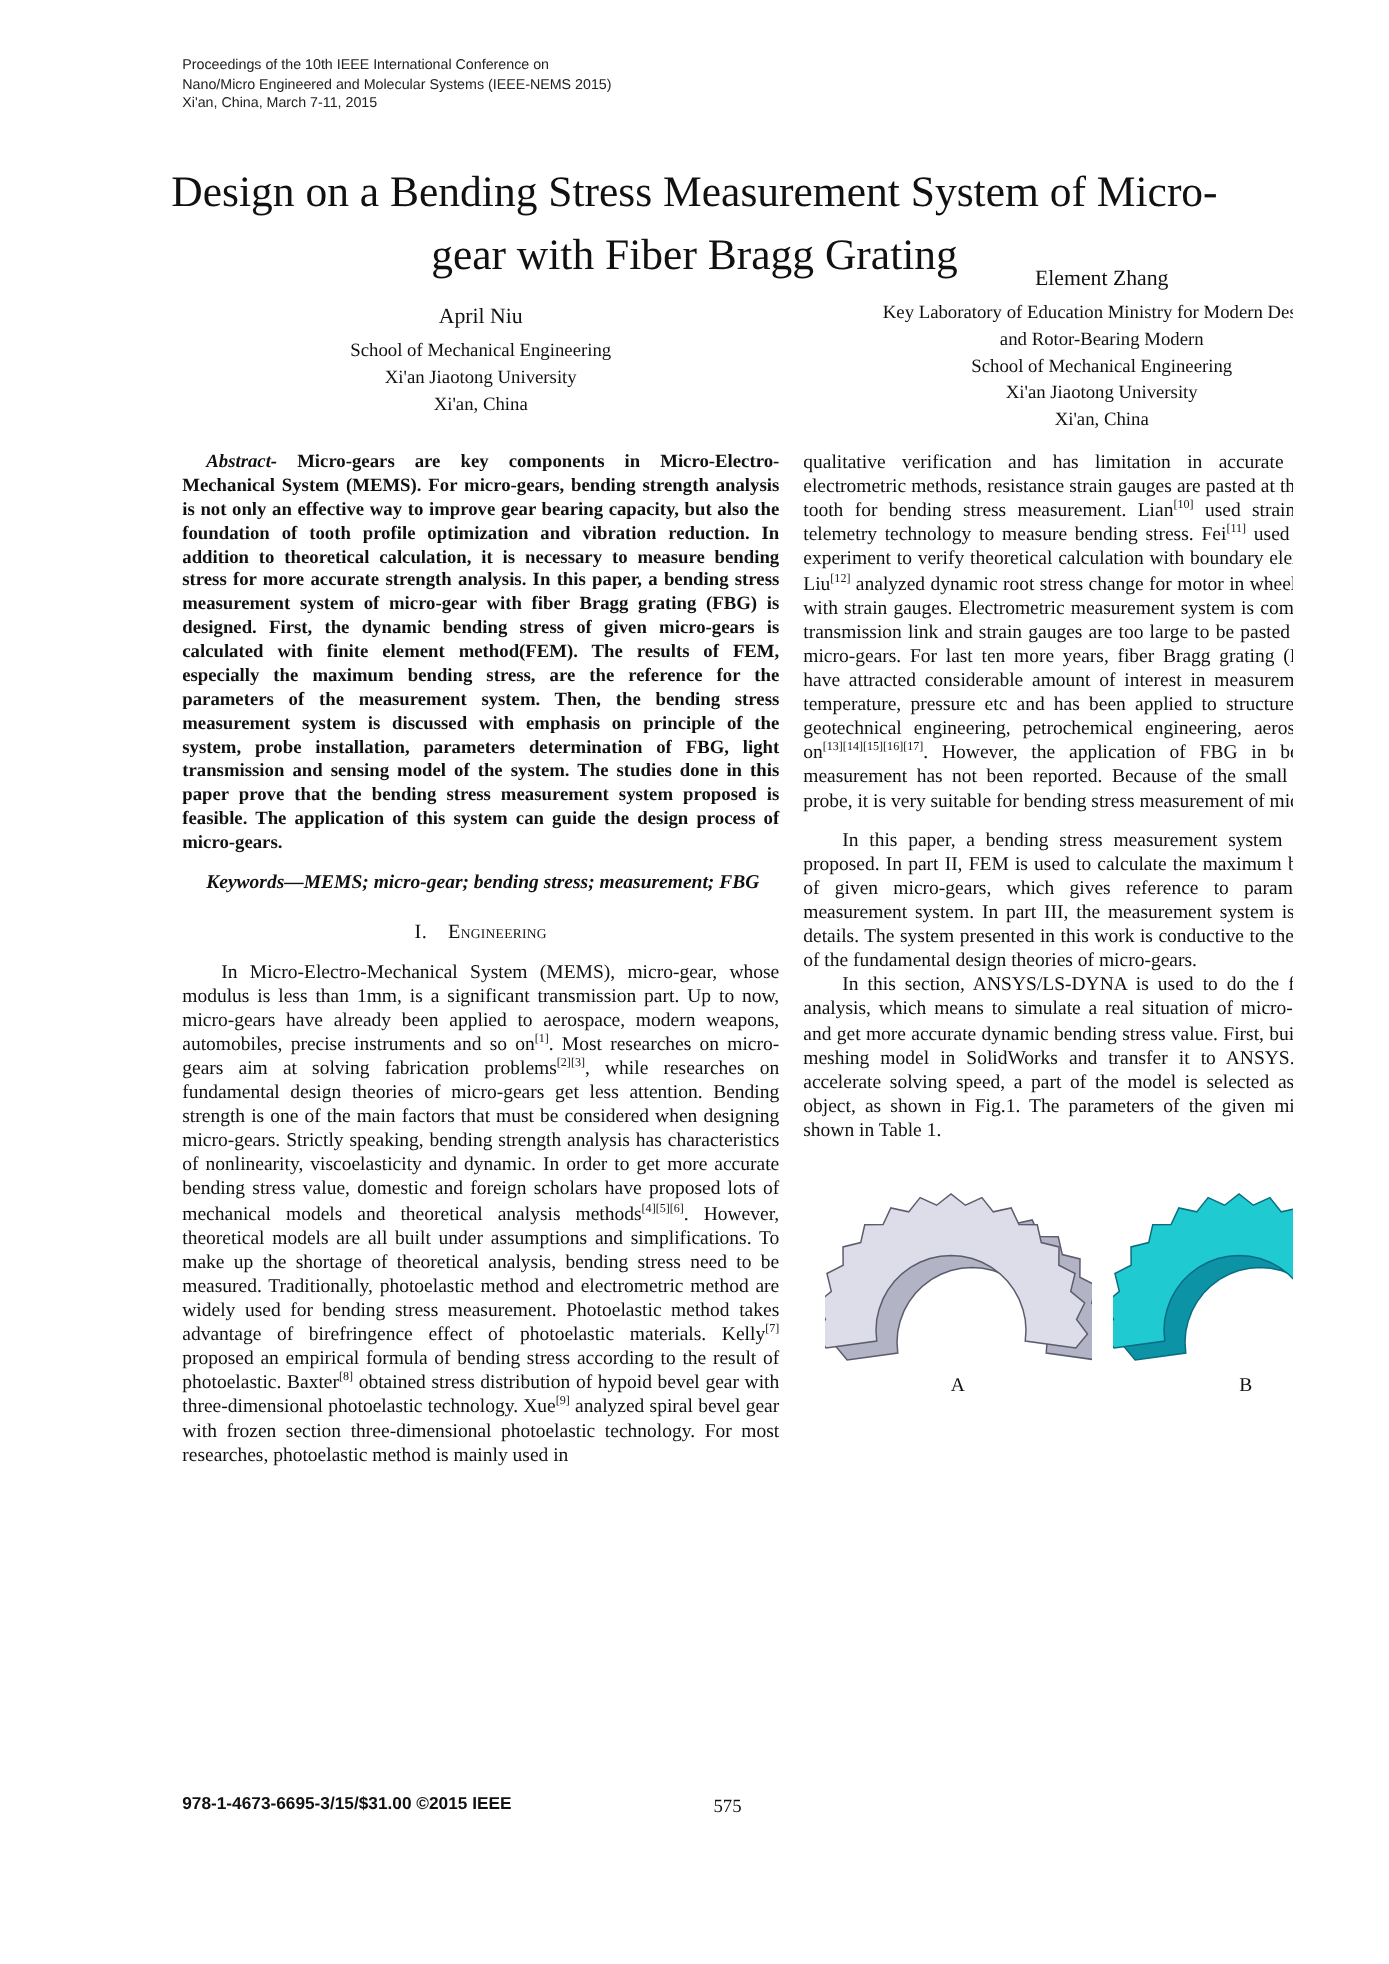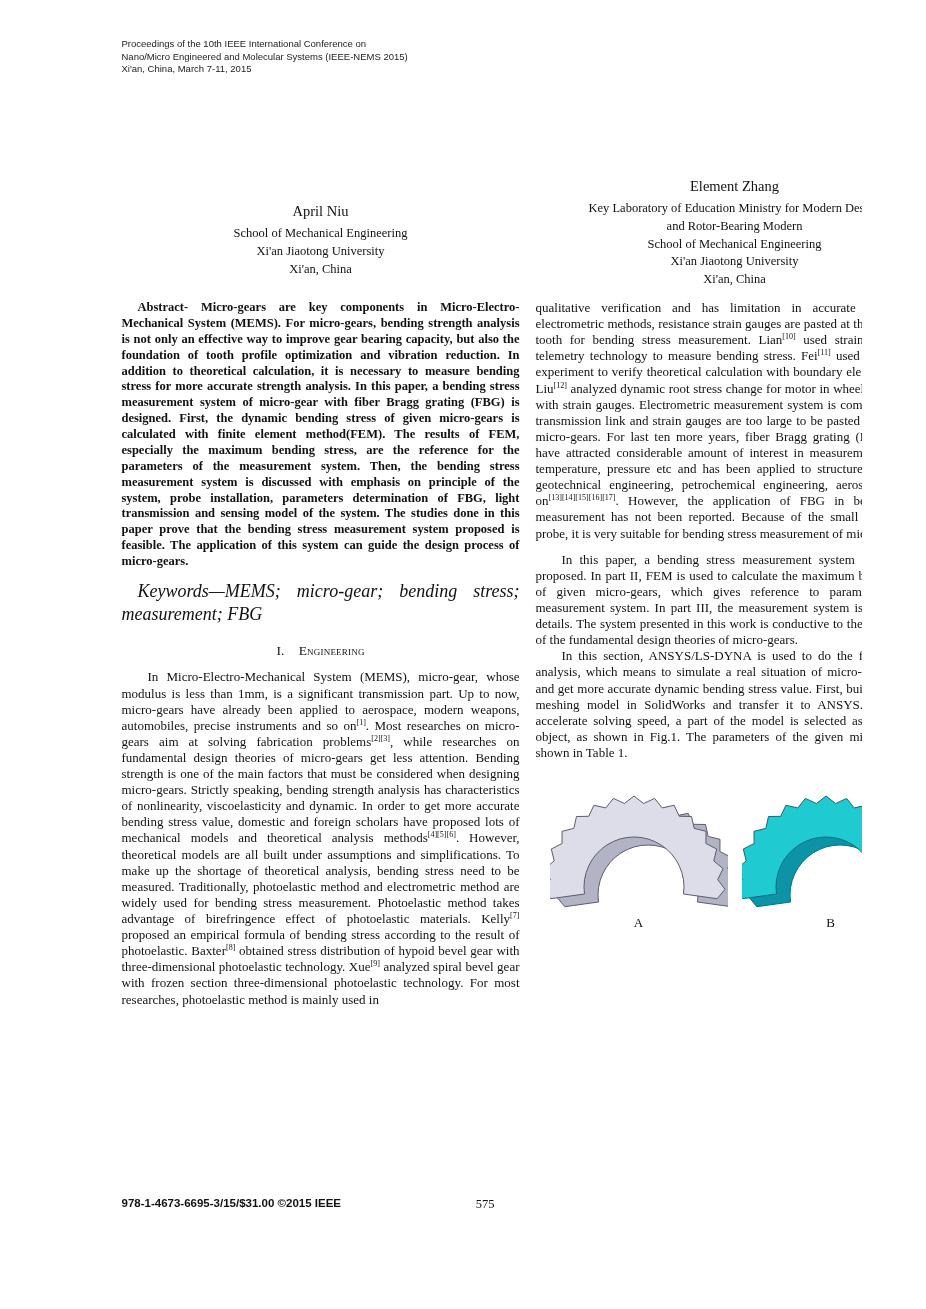--- a/index.html
+++ b/index.html
@@ -28,24 +28,24 @@
   .author-aff { font-size:12.5px; line-height:1.42; }
   .columns {
     position:absolute; left:57px; top:300px; width:812px;
     display:flex; gap:16px;
   }
   .col { width:398px; text-align:justify; font-size:13px; line-height:1.24; }
   .abstract {
     margin:0; font-weight:bold; font-size:12.5px; line-height:1.27;
     text-indent:16px;
   }
-  .abs-label { }
+  .abs-label { font-style:italic; }
   .keywords {
-    margin:10px 0 0 0; font-weight:normal; font-style:italic;
-    font-size:18px; line-height:1.3; text-indent:16px;
+    margin:10px 0 0 0; font-weight:bold; font-style:italic;
+    font-size:13px; line-height:1.3; text-indent:16px;
   }
   .sec-heading {
     text-align:center; font-size:13.5px; margin:16px 0 10px 0;
     text-indent:0; letter-spacing:0.2px;
   }
   .sec-gap { display:inline-block; width:14px; }
   .sc { font-variant:small-caps; }
   p.body-par { margin:0; text-indent:26px; }
   p.body-par.mt { margin-top:10px; }
   sup { font-size:0.62em; vertical-align:super; line-height:0; }
@@ -68,20 +68,21 @@
 <body>
 
 <div class="page">
 
   <div class="header">
     <div>Proceedings of the 10th IEEE International Conference on</div>
     <div>Nano/Micro Engineered and Molecular Systems (IEEE-NEMS 2015)</div>
     <div>Xi'an, China, March 7-11, 2015</div>
   </div>
 
+  <h1 class="paper-title">Design on a Bending Stress Measurement System of Micro-gear with Fiber Bragg Grating</h1>
 
   <div class="authors">
     <div class="author-block left">
       <div class="author-name">April Niu</div>
       <div class="author-aff">
         <div>School of Mechanical Engineering</div>
         <div>Xi'an Jiaotong University</div>
         <div>Xi'an, China</div>
       </div>
     </div>

